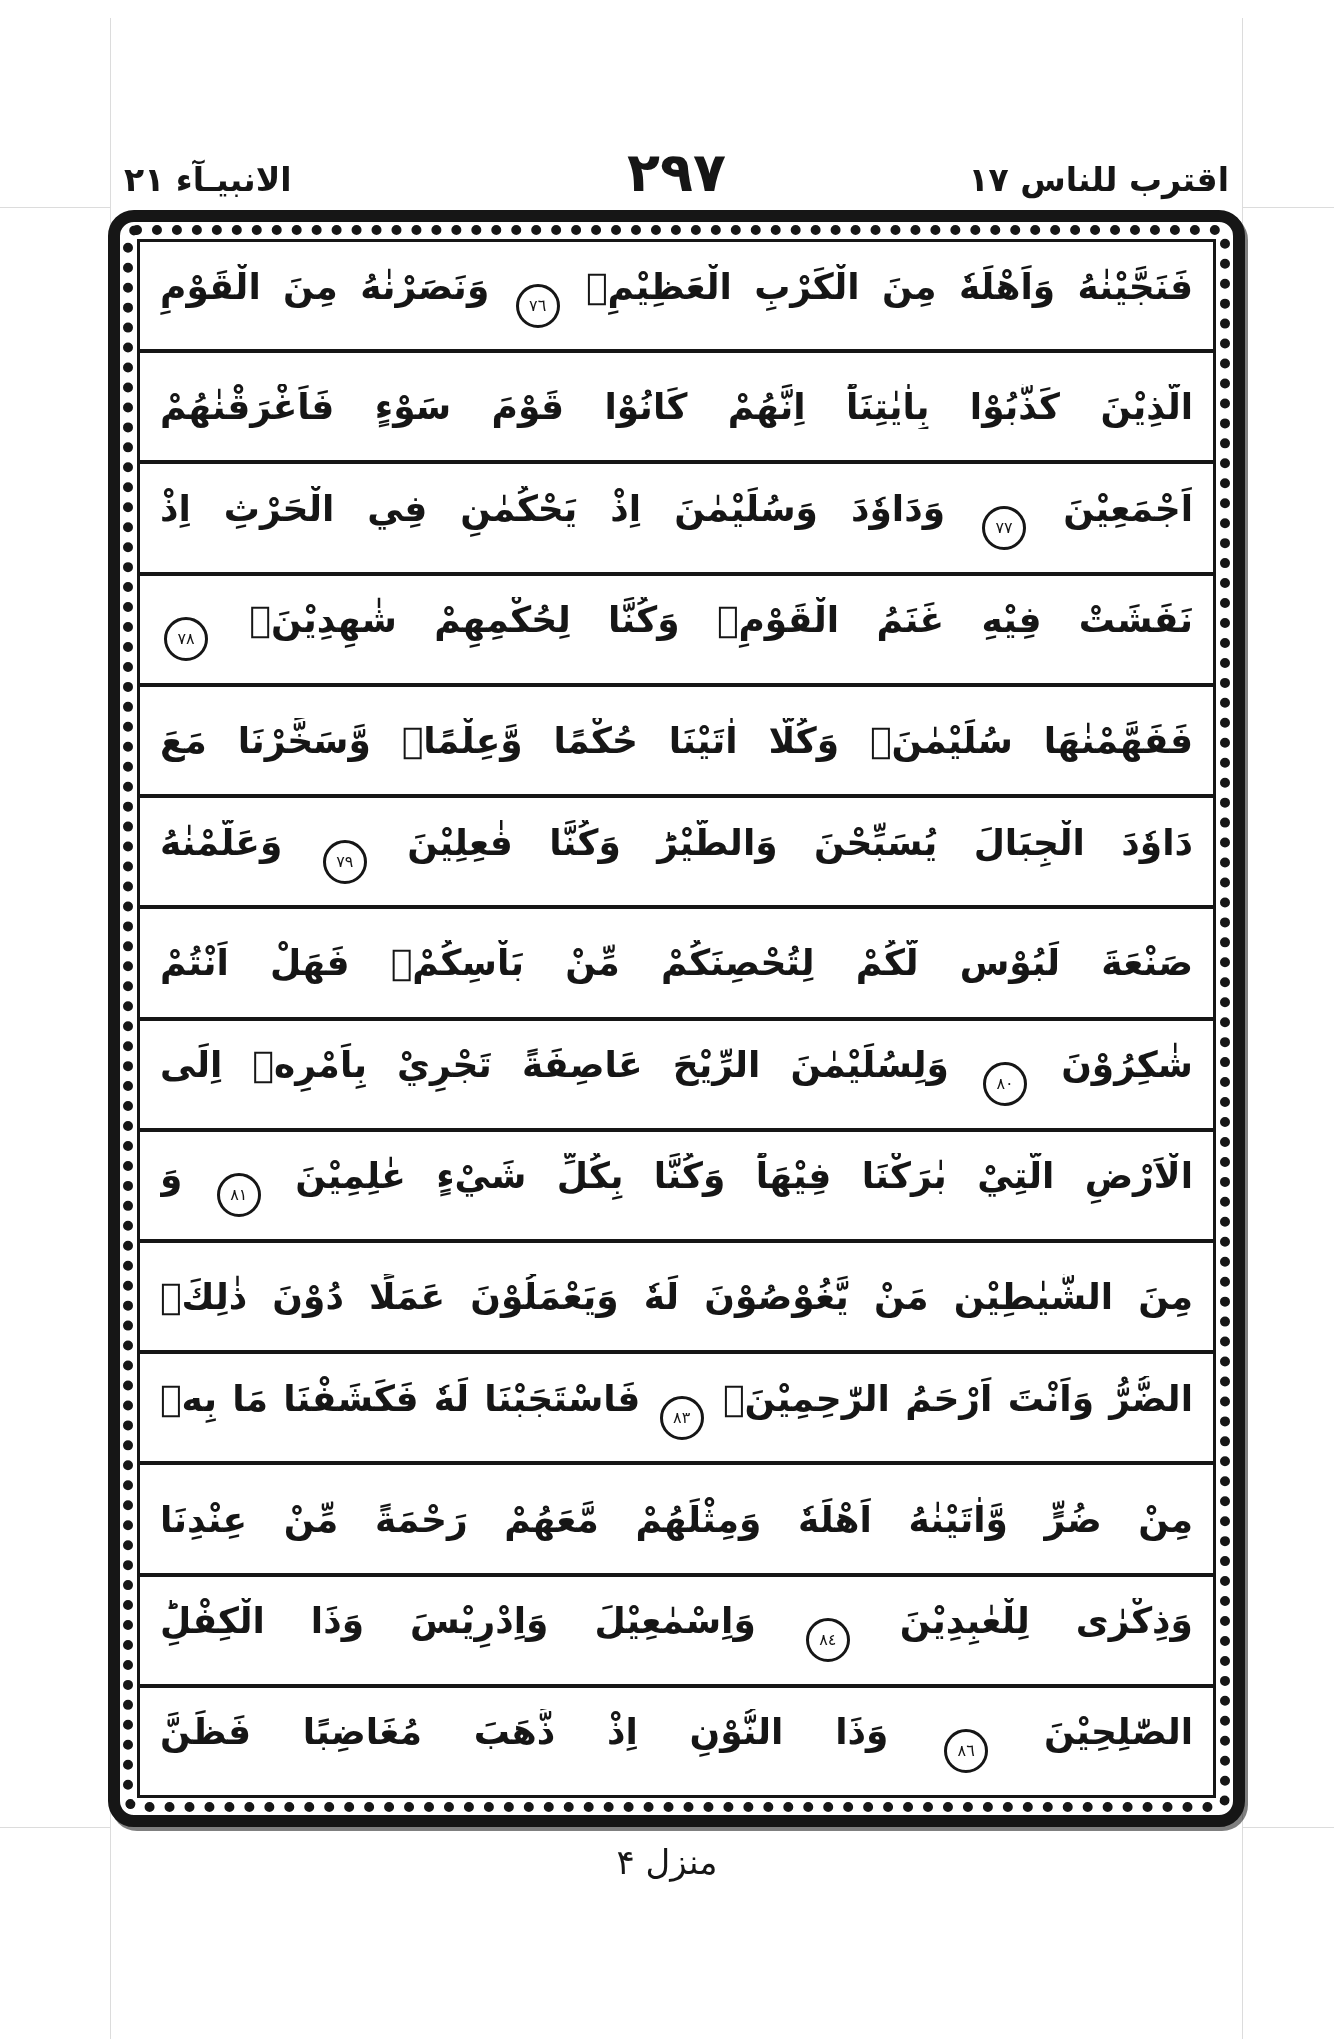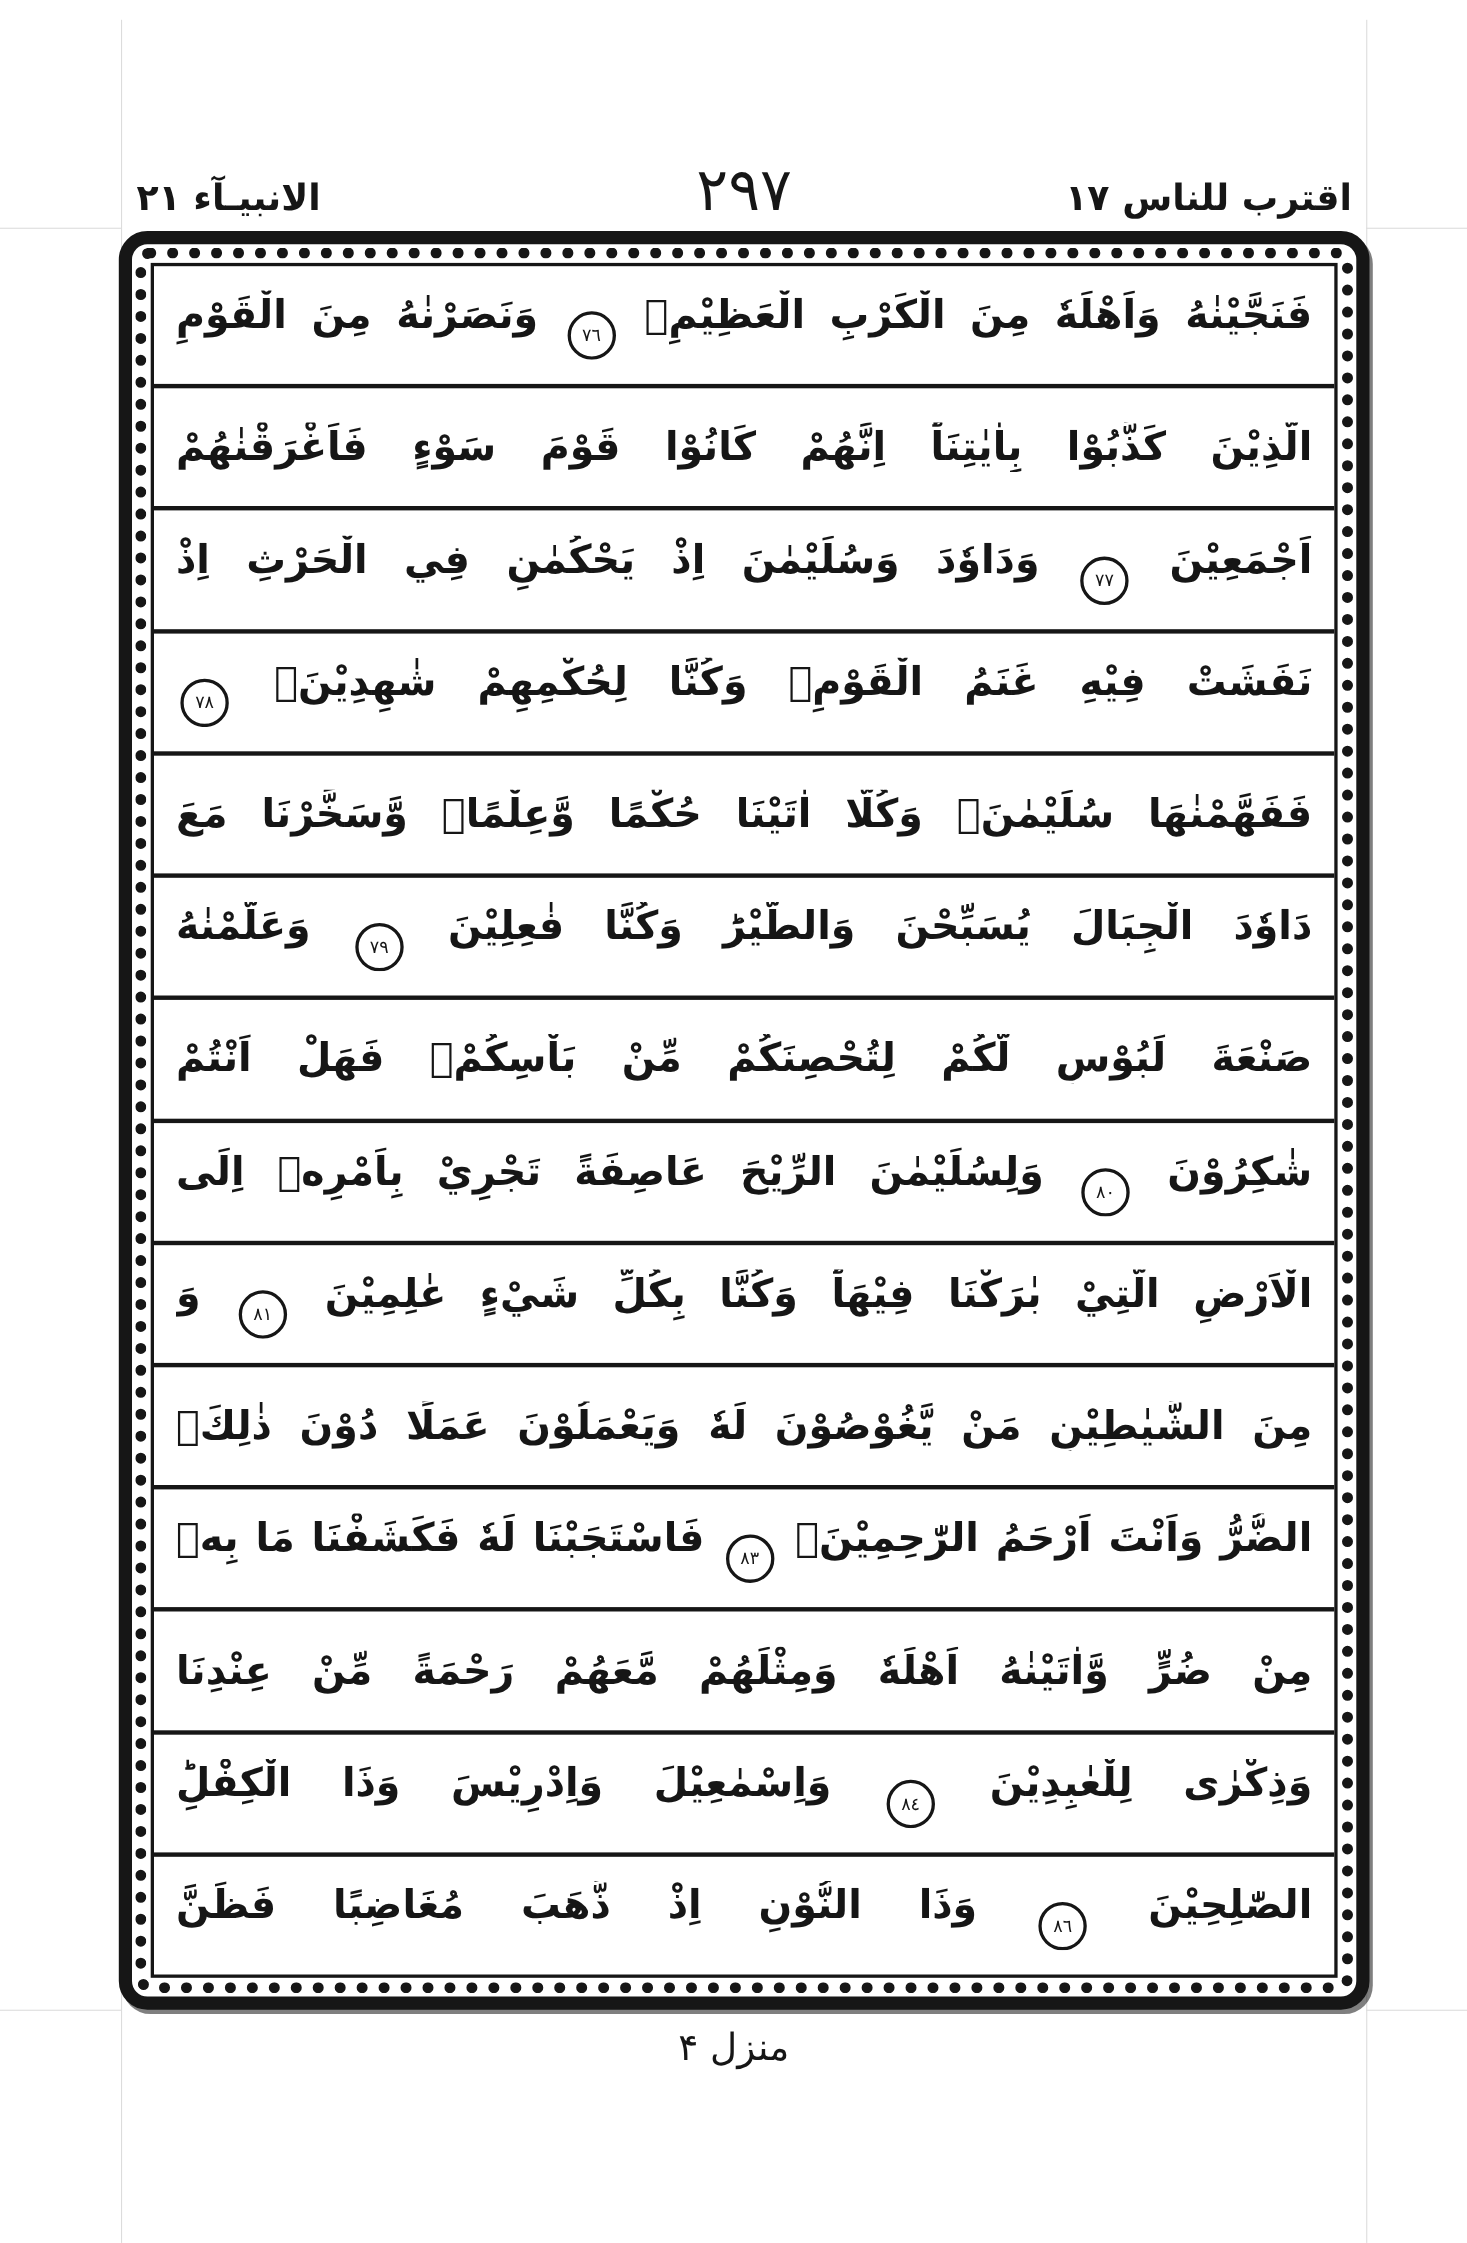--- a/index.html
+++ b/index.html
@@ -18,21 +18,21 @@
   #scan-h-br{left:1242px; top:1827px; width:92px;  height:1px;}
 
   .page-header{
     position:absolute; left:108px; top:88px; width:1137px; height:112px;
     display:flex; justify-content:space-between; align-items:flex-end;
     padding:0 16px; box-sizing:border-box; font-weight:bold; z-index:3;text-align:center;
   }
   .side-label{font-size:33px; direction:rtl; line-height:1; padding-bottom:4px;}
   .page-number{
     position:absolute; left:50%; transform:translateX(-50%); bottom:0;
-    font-size:54px; line-height:1; font-weight:normal;
+    font-size:54px; line-height:1; font-weight:bold;
   }
 
   .frame-outer{
     position:absolute; left:108px; top:210px; width:1137px; height:1617px;
     box-sizing:border-box; border:12px solid var(--ink); border-radius:26px;
     background:var(--page); padding:3px; z-index:2;
     box-shadow:3px 4px 0 rgba(22,22,22,0.55);
   }
   .frame-ornament{
     width:100%; height:100%; box-sizing:border-box;

